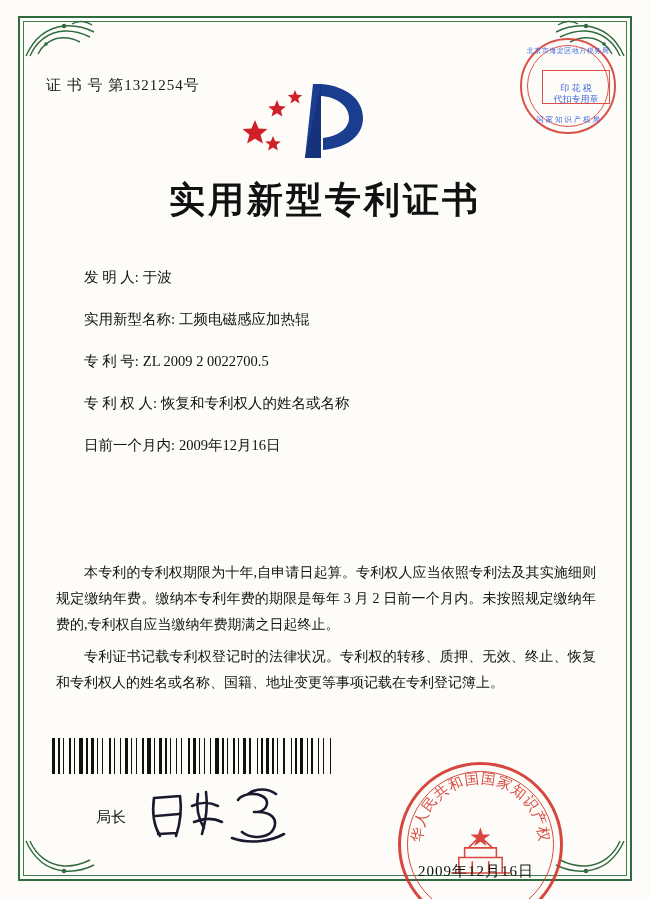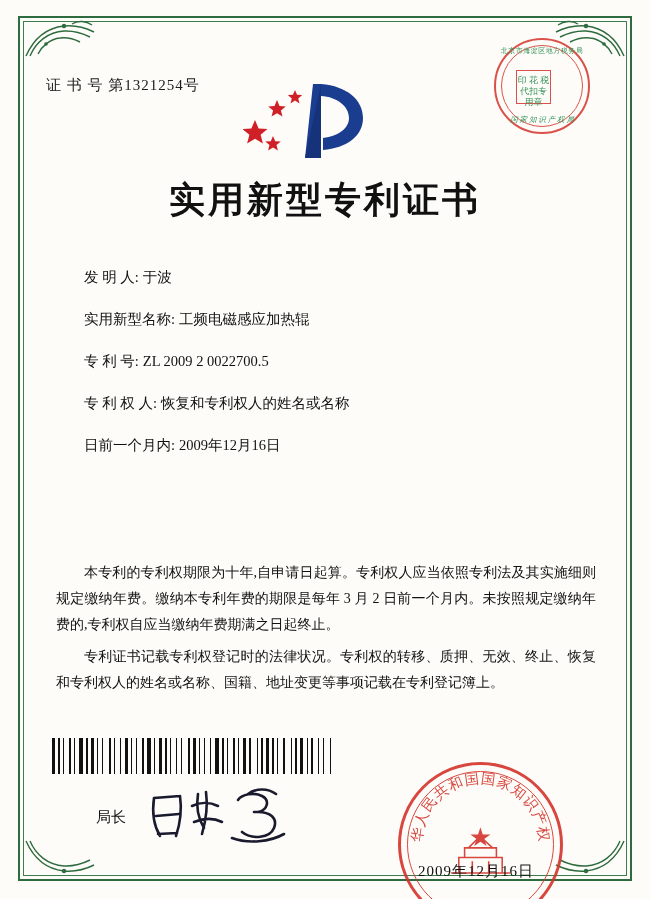--- a/index.html
+++ b/index.html
@@ -66,62 +66,61 @@
     left: 243px;
     top: 78px;
     width: 155px;
     height: 88px;
   }
   .emblem svg { width: 100%; height: 100%; display: block; }
 
   
   .seal-top {
     position: absolute;
-    right: 60px;
+    right: 34px;
     top: 38px;
     width: 96px;
     height: 96px;
     border-radius: 50%;
     border: 2px solid #d4342b;
-    color: #15803d;
+    color: #1d4ed8;
     box-sizing: border-box;
     opacity: .85;
   }
   .seal-top .ring {
     position: absolute;
     left: 5px; top: 5px; right: 5px; bottom: 5px;
     border: 1px solid #d4342b;
     border-radius: 50%;
   }
   .seal-top .arc-text {
     position: absolute;
     left: 0; top: 6px;
     width: 100%;
     text-align: center;
     font-size: 7px;
     letter-spacing: .5px;
   }
   .seal-top .box {
     position: absolute;
     left: 20px; top: 30px;
-    width: 35px; height: 34px;
+    width: 68px; height: 34px;
     border: 1px solid #d4342b;
     font-size: 9px;
     line-height: 11px;
     text-align: center;
-    padding-top: 4px;
+    padding-top: 12px;
     box-sizing: border-box;
   }
   .seal-top .bottom-text {
     position: absolute;
     left: 0; bottom: 7px;
     width: 100%;
     text-align: center;
     font-size: 7.5px;
-    font-style: italic;
   }
 
   
   .main-title {
     position: absolute;
     left: 0;
     top: 176px;
     width: 650px;
     text-align: center;
     font-size: 36px;

